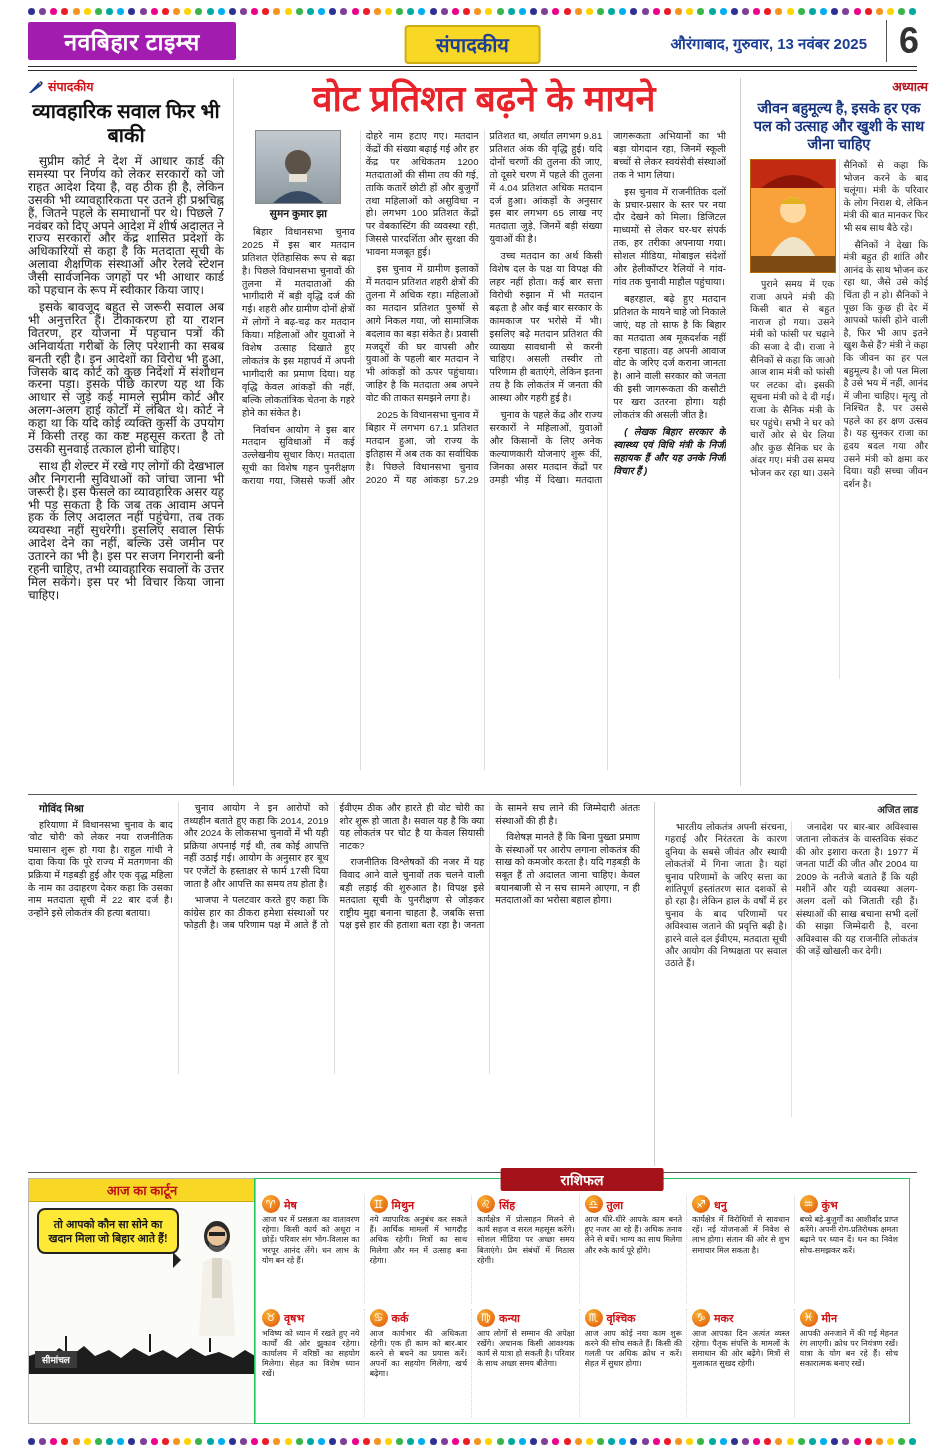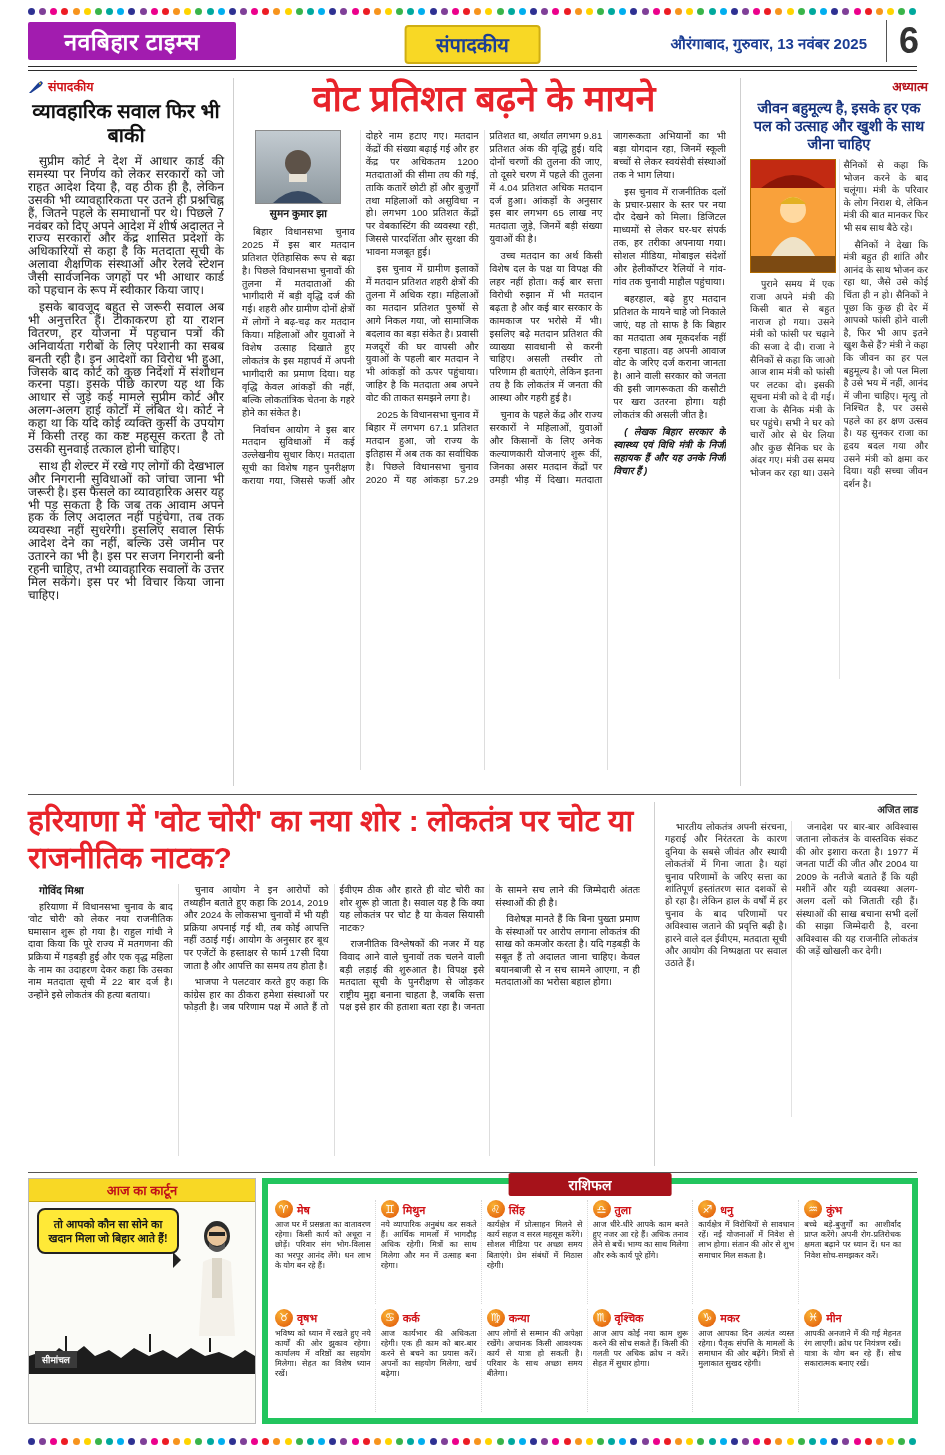--- a/index.html
+++ b/index.html
@@ -58,21 +58,21 @@
   .cartoon{position:absolute;left:28px;top:1178px;width:228px;height:246px;border:1px solid #b9b9b9;box-sizing:border-box;background:#fbfbf7;}
   .cartoon-head{background:#f8d825;color:#c01118;font-weight:bold;font-size:13px;text-align:center;padding:2px 0;border-bottom:1px solid #caa90e;}
   .cartoon-cap{font-size:8.3px;line-height:10.5px;padding:3px 5px;text-align:justify;}
   .cartoon-canvas{position:relative;height:172px;}
   .bubble{position:absolute;left:8px;top:6px;width:126px;background:#ffe937;border:2px solid #222;border-radius:8px;
           padding:7px 6px;font-weight:bold;font-size:11px;line-height:14px;text-align:center;}
   .bubble:after{content:"";position:absolute;right:-12px;top:42px;border:8px solid transparent;border-left-color:#222;}
   .owaisi{position:absolute;right:6px;top:16px;}
   .crowd{position:absolute;left:0;bottom:0;width:100%;height:40px;}
   .region-tag{position:absolute;left:6px;bottom:6px;background:#3a3a3a;color:#fff;font-size:9px;font-weight:bold;padding:2px 7px;}
-  .horoscope{position:absolute;left:262px;top:1178px;width:656px;height:246px;border:6px solid #22c55e;box-sizing:border-box;}
+  .horoscope{position:absolute;left:254px;top:1178px;width:656px;height:246px;border:1px solid #22c55e;box-sizing:border-box;}
   .h-title{position:absolute;left:50%;transform:translateX(-50%);top:-11px;background:#a6121a;color:#fff;
            font-weight:bold;font-size:14px;padding:2px 60px;border-radius:2px;}
   .h-grid{display:grid;grid-template-columns:repeat(6,1fr);grid-template-rows:repeat(2,1fr);gap:5px;padding:16px 7px 6px;height:100%;box-sizing:border-box;}
   .h-cell{border-right:1px dotted #d6d6d6;padding-right:4px;overflow:hidden;}
   .h-cell:nth-child(6n){border-right:none;}
   .h-head{display:flex;align-items:center;gap:4px;margin-bottom:2px;}
   .zodiac-icon{width:18px;height:18px;border-radius:50%;background:radial-gradient(circle at 35% 30%,#f9b233,#e05206);
                color:#fff;font-size:11px;display:flex;align-items:center;justify-content:center;flex:0 0 18px;}
   .h-name{color:#d01216;font-weight:bold;font-size:11px;}
   .h-text{margin:0;font-size:8px;line-height:10.2px;text-align:justify;}
@@ -235,21 +235,20 @@
         </div>
       </figure>
       <p>पुराने समय में एक राजा अपने मंत्री की किसी बात से बहुत नाराज हो गया। उसने मंत्री को फांसी पर चढ़ाने की सजा दे दी। राजा ने सैनिकों से कहा कि जाओ आज शाम मंत्री को फांसी पर लटका दो। इसकी सूचना मंत्री को दे दी गई। राजा के सैनिक मंत्री के घर पहुंचे। सभी ने घर को चारों ओर से घेर लिया और कुछ सैनिक घर के अंदर गए। मंत्री उस समय भोजन कर रहा था। उसने सैनिकों से कहा कि भोजन करने के बाद चलूंगा। मंत्री के परिवार के लोग निराश थे, लेकिन मंत्री की बात मानकर फिर भी सब साथ बैठे रहे।</p>
       <p>सैनिकों ने देखा कि मंत्री बहुत ही शांति और आनंद के साथ भोजन कर रहा था, जैसे उसे कोई चिंता ही न हो। सैनिकों ने पूछा कि कुछ ही देर में आपको फांसी होने वाली है, फिर भी आप इतने खुश कैसे हैं? मंत्री ने कहा कि जीवन का हर पल बहुमूल्य है। जो पल मिला है उसे भय में नहीं, आनंद में जीना चाहिए। मृत्यु तो निश्चित है, पर उससे पहले का हर क्षण उत्सव है। यह सुनकर राजा का हृदय बदल गया और उसने मंत्री को क्षमा कर दिया। यही सच्चा जीवन दर्शन है।</p>
     </div>
   </div>
 
   <div class="rule-h" style="top:794px;"></div>
 
   <div class="haryana">
-    <h1>हरियाणा में 'वोट चोरी' का नया शोर : लोकतंत्र पर चोट या राजनीतिक नाटक?</h1>
     <div class="haryana-body body-text">
       <p class="byline-c">गोविंद मिश्रा</p>
       <p>हरियाणा में विधानसभा चुनाव के बाद 'वोट चोरी' को लेकर नया राजनीतिक घमासान शुरू हो गया है। राहुल गांधी ने दावा किया कि पूरे राज्य में मतगणना की प्रक्रिया में गड़बड़ी हुई और एक वृद्ध महिला के नाम का उदाहरण देकर कहा कि उसका नाम मतदाता सूची में 22 बार दर्ज है। उन्होंने इसे लोकतंत्र की हत्या बताया।</p>
       <p>चुनाव आयोग ने इन आरोपों को तथ्यहीन बताते हुए कहा कि 2014, 2019 और 2024 के लोकसभा चुनावों में भी यही प्रक्रिया अपनाई गई थी, तब कोई आपत्ति नहीं उठाई गई। आयोग के अनुसार हर बूथ पर एजेंटों के हस्ताक्षर से फार्म 17सी दिया जाता है और आपत्ति का समय तय होता है।</p>
       <p>भाजपा ने पलटवार करते हुए कहा कि कांग्रेस हार का ठीकरा हमेशा संस्थाओं पर फोड़ती है। जब परिणाम पक्ष में आते हैं तो ईवीएम ठीक और हारते ही वोट चोरी का शोर शुरू हो जाता है। सवाल यह है कि क्या यह लोकतंत्र पर चोट है या केवल सियासी नाटक?</p>
       <p>राजनीतिक विश्लेषकों की नजर में यह विवाद आने वाले चुनावों तक चलने वाली बड़ी लड़ाई की शुरुआत है। विपक्ष इसे मतदाता सूची के पुनरीक्षण से जोड़कर राष्ट्रीय मुद्दा बनाना चाहता है, जबकि सत्ता पक्ष इसे हार की हताशा बता रहा है। जनता के सामने सच लाने की जिम्मेदारी अंततः संस्थाओं की ही है।</p>
       <p>विशेषज्ञ मानते हैं कि बिना पुख्ता प्रमाण के संस्थाओं पर आरोप लगाना लोकतंत्र की साख को कमजोर करता है। यदि गड़बड़ी के सबूत हैं तो अदालत जाना चाहिए। केवल बयानबाजी से न सच सामने आएगा, न ही मतदाताओं का भरोसा बहाल होगा।</p>
     </div>
   </div>
 

